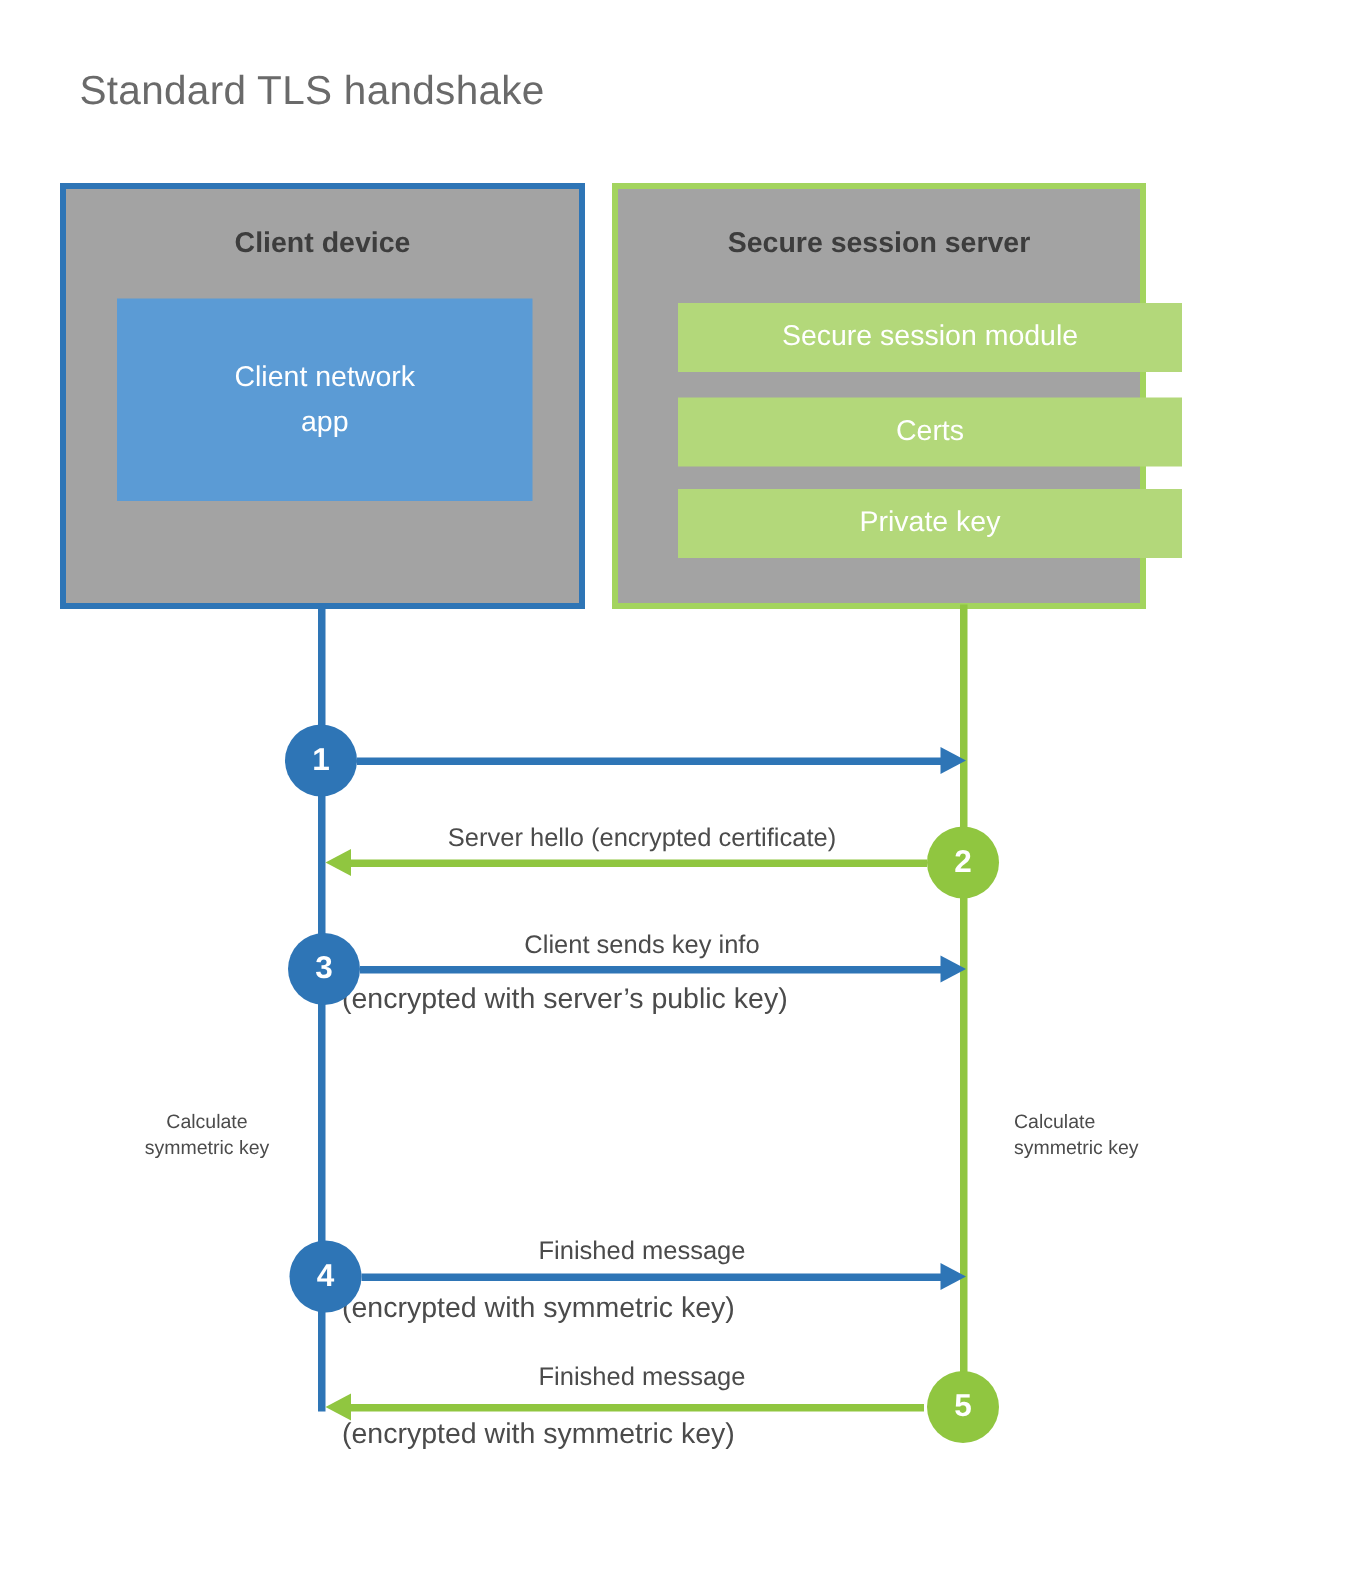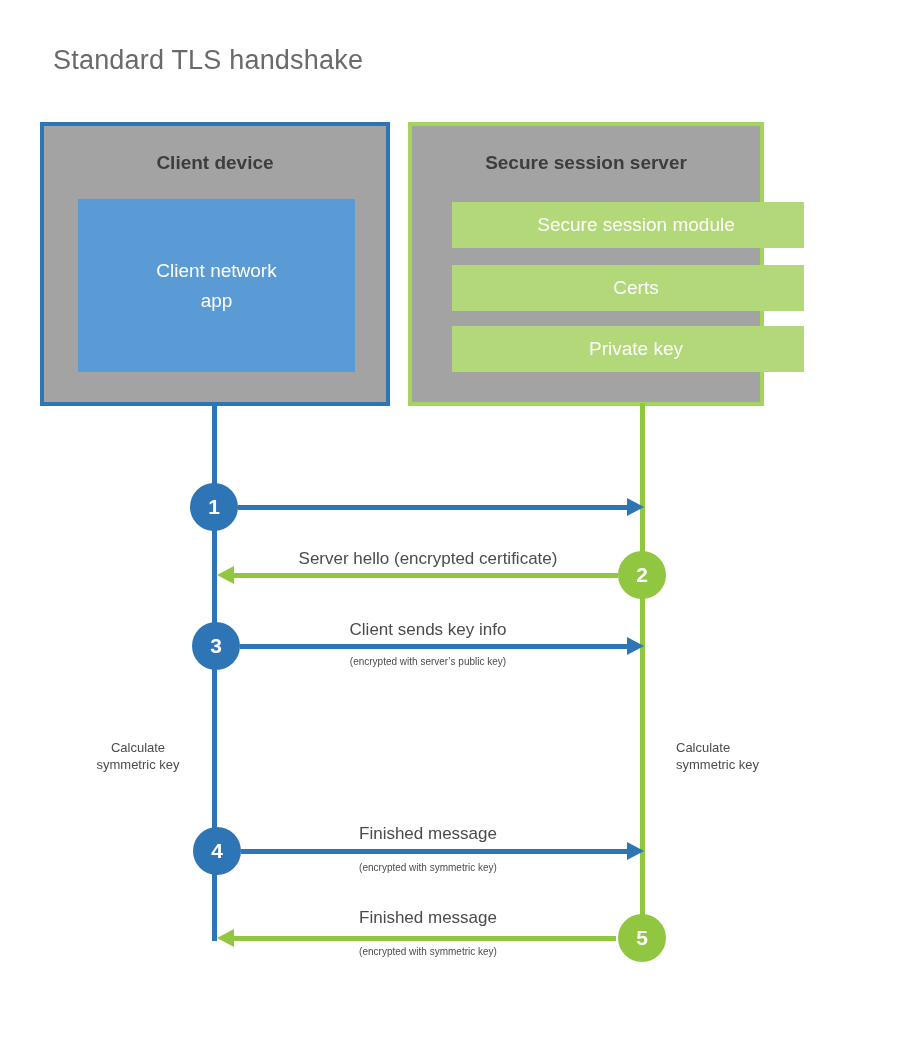--- a/index.html
+++ b/index.html
@@ -55,21 +55,21 @@
     text-align: center;
     font-size: 19px;
     font-weight: 700;
     color: var(--text_dark, #3d3d3d);
   }
   .client-app {
     position: absolute;
     left: 34px;
     top: 73px;
     width: 277px;
-    height: 173px;
+    height: 135px;
     background: var(--blue_fill, #5b9bd5);
     color: #ffffff;
     font-size: 19px;
     line-height: 1.55;
     display: flex;
     align-items: center;
     justify-content: center;
     text-align: center;
   }
   .server-bar {
@@ -77,21 +77,20 @@
     left: 40px;
     width: 336px;
     height: 46px;
     background: var(--green_fill, #b3d87a);
     color: #ffffff;
     font-size: 19px;
     display: flex;
     align-items: center;
     justify-content: center;
     text-align: center;
-    padding-left: 16px;
   }
   .server-bar.bar-0 { top: 76px; }
   .server-bar.bar-1 { top: 139px; }
   .server-bar.bar-2 { top: 200px; }
 
   
   .lifeline {
     position: absolute;
     width: 5px;
     top: 403px;
@@ -140,22 +139,21 @@
     width: 400px;
     text-align: center;
     font-size: 17px;
     color: var(--text_gray, #4b4b4b);
     z-index: 2;
   }
   .msg-sublabel {
     position: absolute;
     left: 228px;
     width: 400px;
-    text-align: center;
-    font-size: 10px;
+    font-size: 19px;
     color: var(--text_gray, #4b4b4b);
     z-index: 2;
   }
 
   
   .side-note {
     position: absolute;
     font-size: 13px;
     line-height: 17px;
     color: var(--text_gray, #454545);

